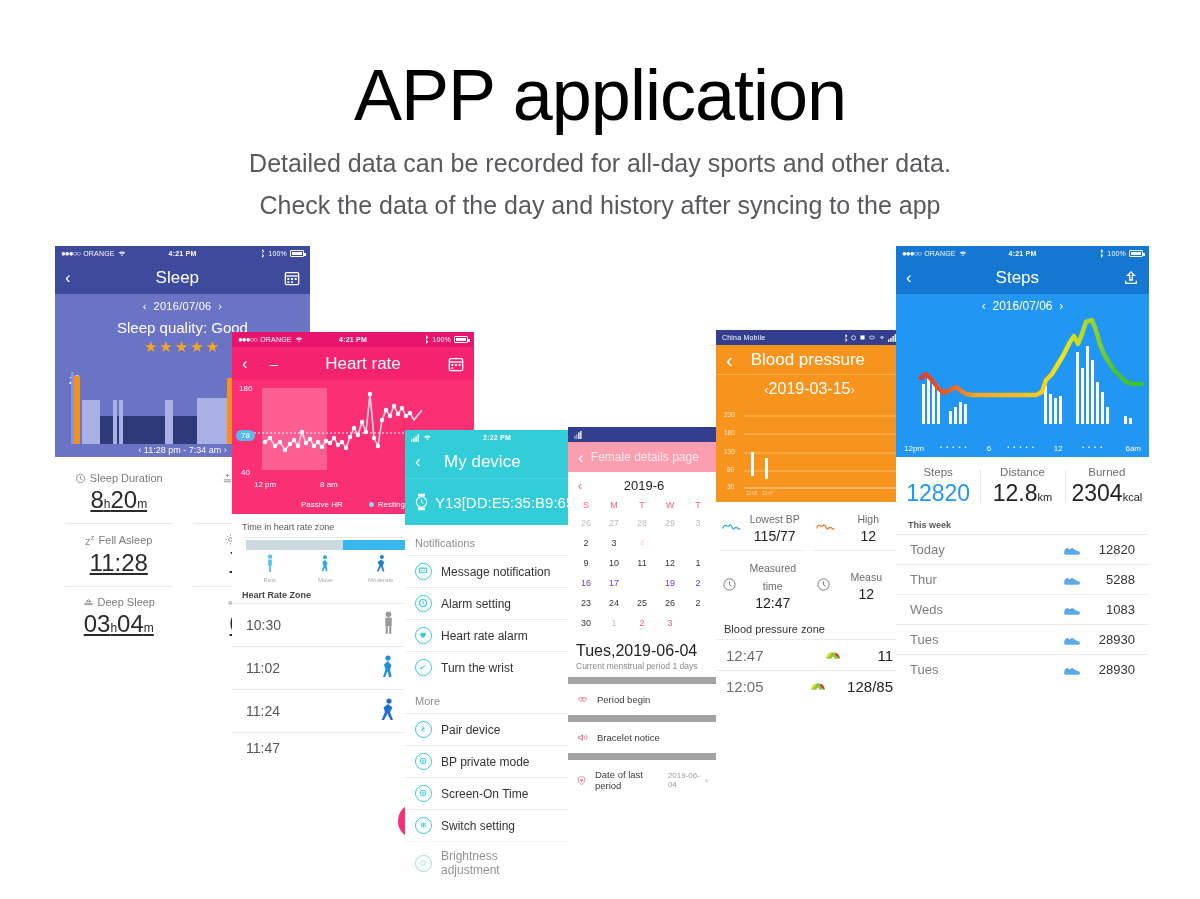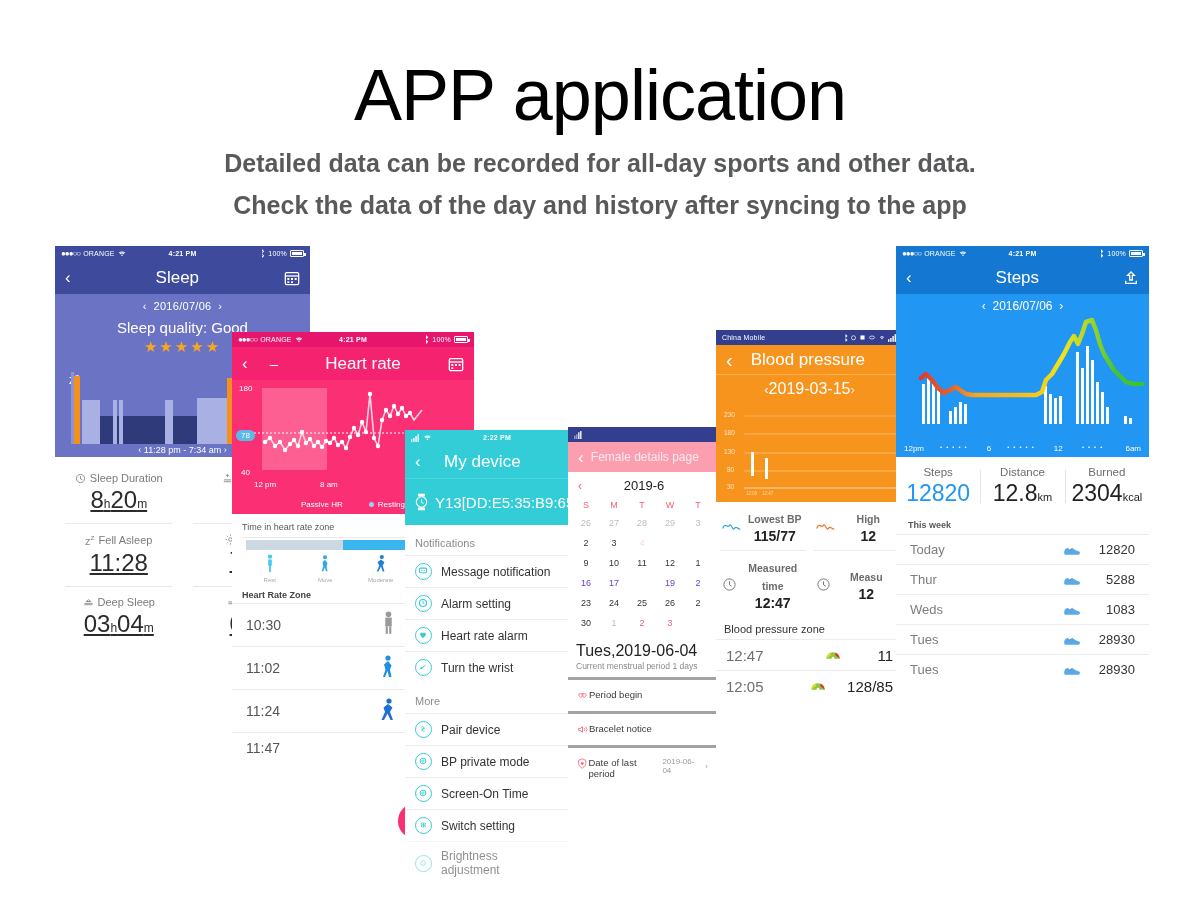--- a/index.html
+++ b/index.html
@@ -11,21 +11,21 @@
   }
   #stage { position: relative; width: 1200px; height: 899px; background:#fff; }
 
   
   .hdr { position:absolute; left:0; top:0; width:1200px; text-align:center; }
   .hdr-title {
     font-size: 72px; line-height: 86px; color:#000; font-weight: 400;
     letter-spacing: -1px; padding-top: 52px;
   }
   .hdr-sub {
-    font-size: 25px; line-height: 34px; color:#58595b; font-weight: 700;
+    font-size: 25px; line-height: 34px; color:#58595b; font-weight: 400;
     padding-top: 8px;
   }
 
   
   .panel { position:absolute; background:#fff; overflow:hidden; }
   .statusbar {
     height: 15px; display:flex; align-items:center; font-size:7px;
     padding: 0 6px; color:#fff; letter-spacing:.2px;
   }
   .sb-left { display:flex; align-items:center; gap:3px; flex:1; }
@@ -112,31 +112,31 @@
   .cal-wk span.pk::before{content:"";position:absolute;left:50%;top:50%;transform:translate(-50%,-50%);
       width:15px;height:15px;border-radius:50%;background:#fbc6cf;z-index:-1;}
   .cal-wk span.sel { color:#fff; }
   .cal-wk span.sel::before{content:"";position:absolute;left:50%;top:50%;transform:translate(-50%,-50%);
       width:15px;height:15px;border-radius:50%;background:#4b1fb0;z-index:-1;}
   .cal-wk span.ring::before{content:"";position:absolute;left:50%;top:50%;transform:translate(-50%,-50%);
       width:17px;height:17px;border-radius:50%;border:2.5px solid #24c6d8;z-index:-1;}
   .cal-wk span.ring{ color:#fdd4dc; }
   .fem-date { font-size:16px; color:#222; padding:9px 8px 1px; }
   .fem-sub  { font-size:8.5px; color:#8a8a8a; padding:0 8px 6px; }
-  .fli { display:flex; align-items:flex-start; gap:0; padding:9px 8px; border-top:3px solid #a3a3a3;
+  .fli { display:flex; align-items:center; gap:8px; padding:9px 8px; border-top:7px solid #a3a3a3;
          font-size:9.5px; color:#3a3a3a;}
   .fli .rt { margin-left:auto; color:#9a9a9a; font-size:8px; display:flex; gap:4px; align-items:center;}
 
   
   #bp { left:716px; top:330px; width:187px; height:411px; }
   #bp .statusbar { background:#343e8f; justify-content:space-between; }
   #bp .navbar { background:#f7941e; height:30px; border-bottom:1px solid #ffb04d;}
   #bp .bp-date { background:#f7941e; text-align:center; color:#fff; font-size:16px; padding:5px 0 4px;}
   #bp .bp-chart { background:#f7941e; height:100px; position:relative; }
-  .bp-stats { display:flex; flex-wrap:wrap;font-weight:bold; }
+  .bp-stats { display:flex; flex-wrap:wrap; }
   .bp-cell { width:50%; display:flex; align-items:center; gap:5px; padding:7px 6px; position:relative;}
   .bp-cell.bb::after{content:"";position:absolute;left:4%;right:4%;bottom:0;height:1px;background:#ededed;}
   .bp-cell .tx { text-align:center; flex:1; }
   .bp-cell .l { font-size:10.5px; color:#6b6b6b; }
   .bp-cell .v { font-size:14px; color:#222; margin-top:1px; }
   .bpz-t { font-size:11px; color:#333; padding:5px 8px 4px; }
   .bpz-row { display:flex; align-items:center; padding:6px 10px; border-top:1px solid #ececec;}
   .bpz-row .t { font-size:15px; color:#6e6e6e; flex:0 0 62px;}
   .bpz-row .g { flex:1; text-align:center;}
   .bpz-row .v { font-size:15px; color:#222; }

